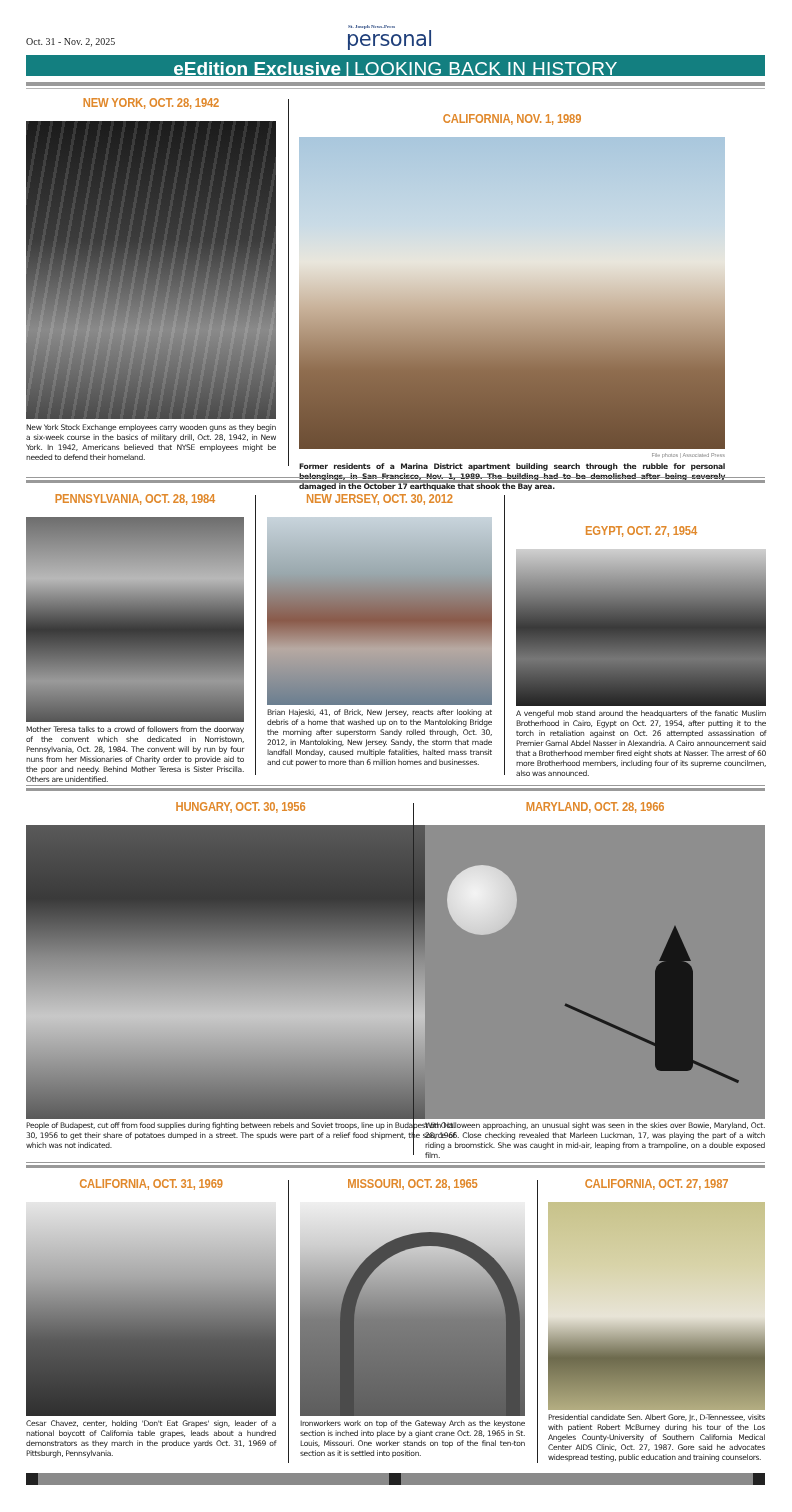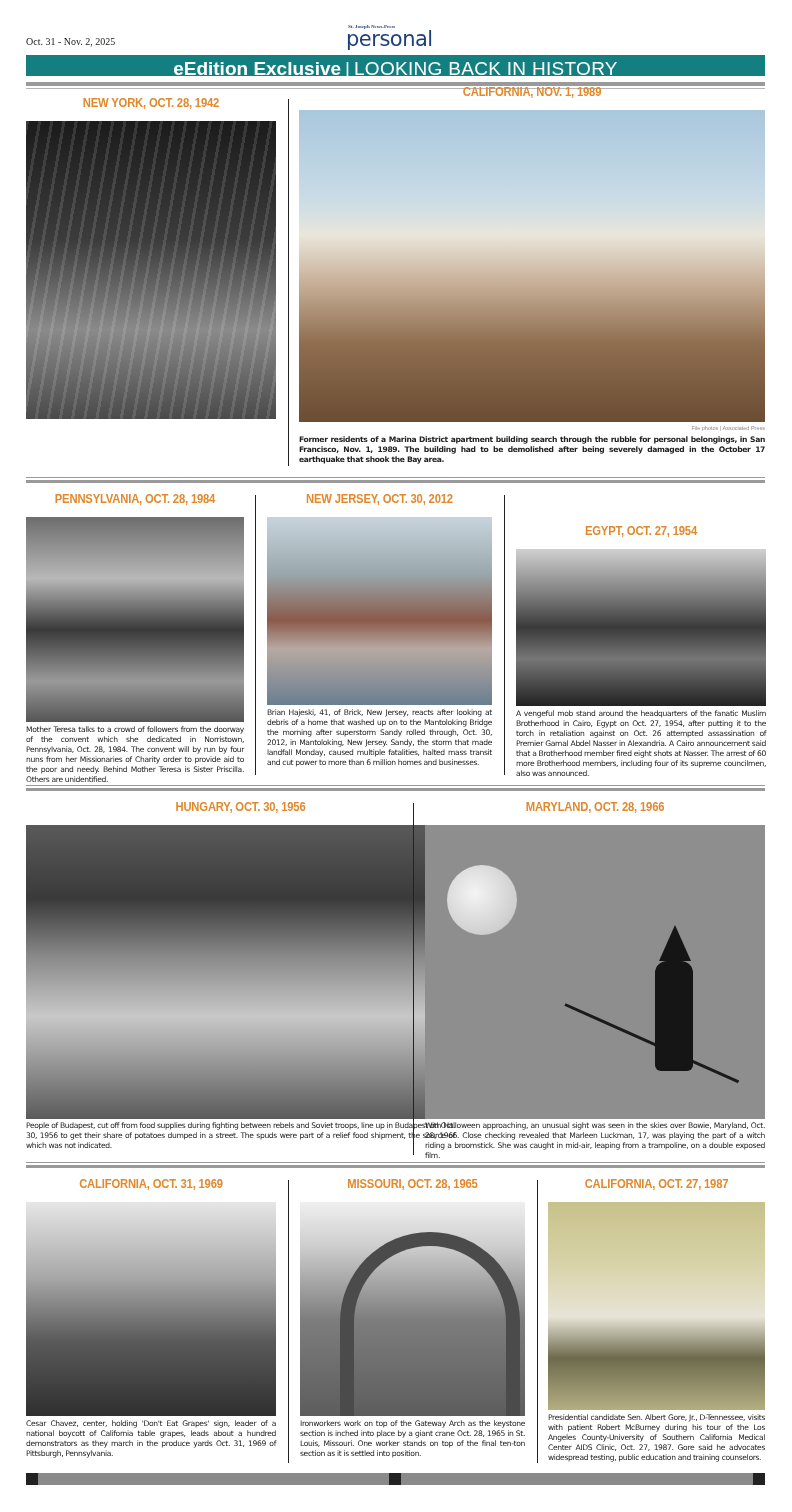--- a/index.html
+++ b/index.html
@@ -68,23 +68,24 @@
 
 <div class="banner">
   <span class="bold">eEdition Exclusive</span><span class="sep">|</span><span class="thin">LOOKING BACK IN HISTORY</span>
 </div>
 <div class="banner-under"></div>
 <div class="banner-line"></div>
 
 <div class="story" style="left:26px; top:96px; width:250px; height:345px;">
   <div class="head">NEW YORK, OCT. 28, 1942</div>
   <div class="photo ph-ny" style="top:25px; height:298px;"></div>
+  <div class="caption" style="top:327px;">New York Stock Exchange employees carry wooden guns as they begin a six-week course in the basics of military drill, Oct. 28, 1942, in New York. In 1942, Americans believed that NYSE employees might be needed to defend their homeland.</div>
 </div>
 <div class="vdiv" style="left:288px; top:99px; height:367px;"></div>
-<div class="story" style="left:299px; top:85px; width:466px; height:370px;">
+<div class="story" style="left:299px; top:112px; width:426px; height:370px;">
   <div class="head">CALIFORNIA, NOV. 1, 1989</div>
   <div class="photo ph-ca89" style="top:25px; height:312px;"></div>
   <div class="credit" style="right:0; top:340px;">File photos | Associated Press</div>
   <div class="caption" style="top:350px;font-weight:bold;">Former residents of a Marina District apartment building search through the rubble for personal belongings, in San Francisco, Nov. 1, 1989. The building had to be demolished after being severely damaged in the October 17 earthquake that shook the Bay area.</div>
 </div>
 
 <div class="rowsep" style="top:477px;">
     <div class="l1"></div>
     <div class="l2"></div>
   </div>

